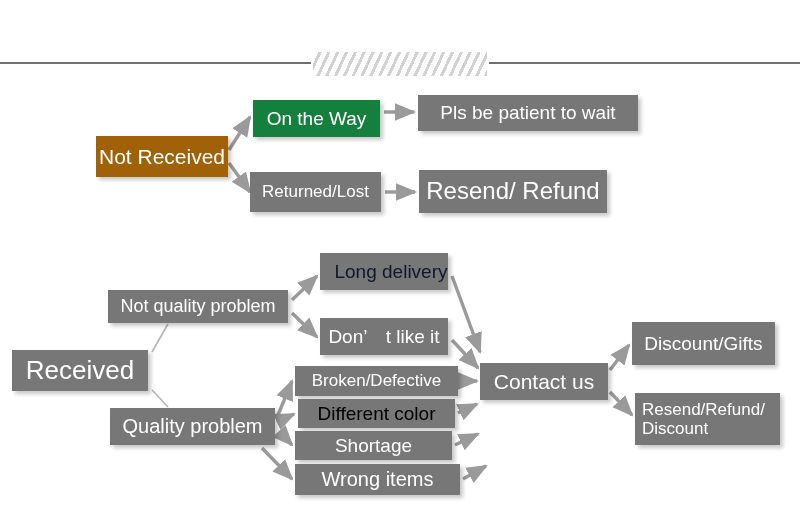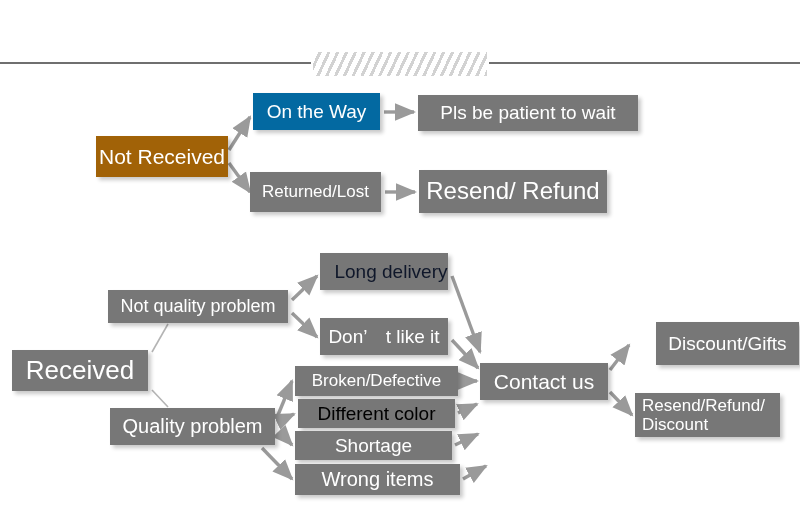--- a/index.html
+++ b/index.html
@@ -136,32 +136,32 @@
     </g>
     <g stroke="#b4b4b4" stroke-width="1.6" fill="none">
 
       <path d="M152,352 L168,324"></path>
       <path d="M152,390 L168,407"></path>
     </g>
   </svg>
 
   <div id="boxes">
       <div class="box" style="left: 96px; top: 136px; width: 132px; height: 41px; font-size: 21px; background: #a16207; color: rgb(255, 255, 255);">Not Received</div>
-      <div class="box" style="left: 253px; top: 93px; width: 127px; height: 37px; font-size: 19px; background: #0369a1; color: rgb(255, 255, 255);">On the Way</div>
+      <div class="box" style="left: 253px; top: 100px; width: 127px; height: 37px; font-size: 19px; background: #15803d; color: rgb(255, 255, 255);">On the Way</div>
       <div class="box" style="left: 418px; top: 95px; width: 220px; height: 36px; font-size: 19px; background: rgb(119, 119, 119); color: rgb(255, 255, 255);">Pls be patient to wait</div>
       <div class="box" style="left: 250px; top: 172px; width: 131px; height: 40px; font-size: 17px; background: rgb(119, 119, 119); color: rgb(255, 255, 255);">Returned/Lost</div>
       <div class="box" style="left: 419px; top: 170px; width: 188px; height: 43px; font-size: 24px; background: rgb(119, 119, 119); color: rgb(255, 255, 255);">Resend/ Refund</div>
       <div class="box" style="left: 12px; top: 350px; width: 136px; height: 41px; font-size: 26px; background: rgb(119, 119, 119); color: rgb(255, 255, 255);">Received</div>
       <div class="box" style="left: 108px; top: 290px; width: 180px; height: 33px; font-size: 18px; background: rgb(119, 119, 119); color: rgb(255, 255, 255);">Not quality problem</div>
       <div class="box" style="left: 110px; top: 408px; width: 165px; height: 37px; font-size: 20px; background: rgb(119, 119, 119); color: rgb(255, 255, 255);">Quality problem</div>
       <div class="box" style="left: 320px; top: 253px; width: 128px; height: 37px; font-size: 19px; background: rgb(119, 119, 119); color: #0f172a; padding-left: 18px;">Long delivery</div>
       <div class="box" style="left: 320px; top: 318px; width: 128px; height: 37px; font-size: 19px; background: rgb(119, 119, 119); color: rgb(255, 255, 255);">Don’　t like it</div>
       <div class="box" style="left: 295px; top: 366px; width: 163px; height: 30px; font-size: 17px; background: rgb(119, 119, 119); color: rgb(255, 255, 255);">Broken/Defective</div>
       <div class="box" style="left: 298px; top: 399px; width: 157px; height: 29px; font-size: 19px; background: rgb(119, 119, 119); color: #000000;">Different color</div>
       <div class="box" style="left: 295px; top: 431px; width: 157px; height: 29px; font-size: 19px; background: rgb(119, 119, 119); color: rgb(255, 255, 255);">Shortage</div>
       <div class="box" style="left: 295px; top: 464px; width: 165px; height: 31px; font-size: 20px; background: rgb(119, 119, 119); color: rgb(255, 255, 255);">Wrong items</div>
       <div class="box" style="left: 480px; top: 363px; width: 128px; height: 37px; font-size: 21px; background: rgb(119, 119, 119); color: rgb(255, 255, 255);">Contact us</div>
-      <div class="box" style="left: 632px; top: 322px; width: 143px; height: 43px; font-size: 19px; background: rgb(119, 119, 119); color: rgb(255, 255, 255); margin-left: 24px;">Discount/Gifts</div>
-      <div class="box left-align" style="left: 635px; top: 393px; width: 145px; height: 44px; font-size: 17px; background: rgb(119, 119, 119); color: rgb(255, 255, 255);">Resend/Refund/
+      <div class="box" style="left: 632px; top: 322px; width: 143px; height: 43px; font-size: 19px; background: rgb(119, 119, 119); color: rgb(255, 255, 255);">Discount/Gifts</div>
+      <div class="box left-align" style="left: 635px; top: 393px; width: 145px; height: 52px; font-size: 17px; background: rgb(119, 119, 119); color: rgb(255, 255, 255);">Resend/Refund/
 Discount</div>
     </div>
 
 </div>
 
 </body></html>

